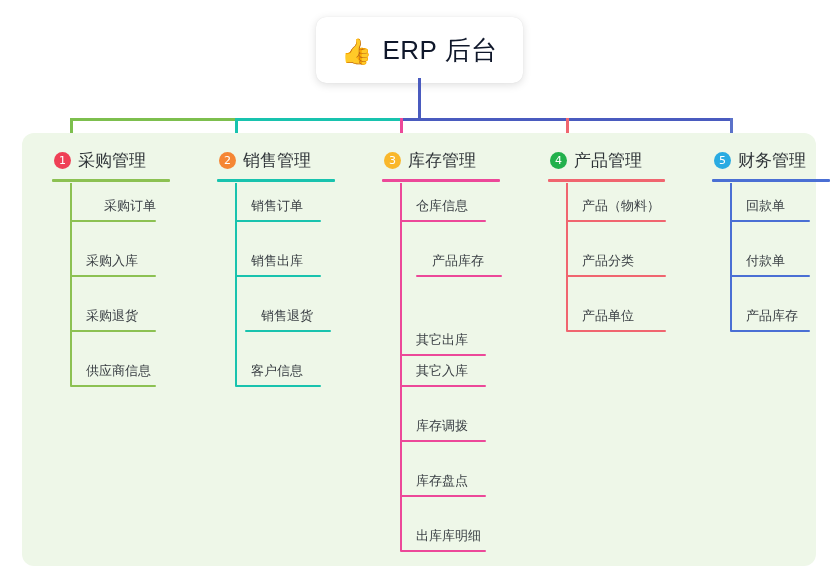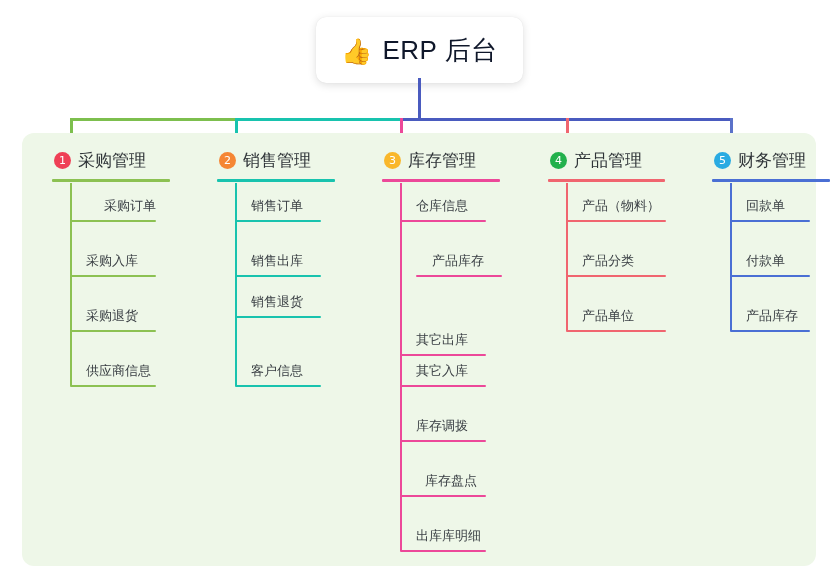--- a/index.html
+++ b/index.html
@@ -174,21 +174,21 @@
         <div class="col-rule" style="background: rgb(24, 195, 174); width: 118px;"></div>
         <div class="spine" style="background: rgb(24, 195, 174); top: 50px; height: 203px;"></div>
         <div class="leaf" style="top: 64px; width: 86px;">
           <span class="leaf-label">销售订单</span>
           <div class="leaf-rule" style="background: rgb(24, 195, 174);"></div>
         </div>
         <div class="leaf" style="top: 119px; width: 86px;">
           <span class="leaf-label">销售出库</span>
           <div class="leaf-rule" style="background: rgb(24, 195, 174);"></div>
         </div>
-        <div class="leaf" style="top: 160px; width: 86px;">
+        <div class="leaf" style="top: 174px; width: 86px; padding-left: 10px;">
           <span class="leaf-label">销售退货</span>
           <div class="leaf-rule" style="background: rgb(24, 195, 174);"></div>
         </div>
         <div class="leaf" style="top: 229px; width: 86px;">
           <span class="leaf-label">客户信息</span>
           <div class="leaf-rule" style="background: rgb(24, 195, 174);"></div>
         </div>
       </div>
       <div class="column" style="left: 360px; width: 160px;">
         <div class="col-head" style="margin-top: 14px;">
@@ -210,21 +210,21 @@
           <div class="leaf-rule" style="background: rgb(236, 72, 153);"></div>
         </div>
         <div class="leaf" style="top: 229px; width: 86px;">
           <span class="leaf-label">其它入库</span>
           <div class="leaf-rule" style="background: rgb(236, 72, 153);"></div>
         </div>
         <div class="leaf" style="top: 284px; width: 86px;">
           <span class="leaf-label">库存调拨</span>
           <div class="leaf-rule" style="background: rgb(236, 72, 153);"></div>
         </div>
-        <div class="leaf" style="top: 339px; width: 86px; text-align: center;">
+        <div class="leaf" style="top: 339px; width: 86px;">
           <span class="leaf-label">库存盘点</span>
           <div class="leaf-rule" style="background: rgb(236, 72, 153);"></div>
         </div>
         <div class="leaf" style="top: 394px; width: 86px;">
           <span class="leaf-label">出库库明细</span>
           <div class="leaf-rule" style="background: rgb(236, 72, 153);"></div>
         </div>
       </div>
       <div class="column" style="left: 526px; width: 160px;">
         <div class="col-head" style="margin-top: 14px;">

